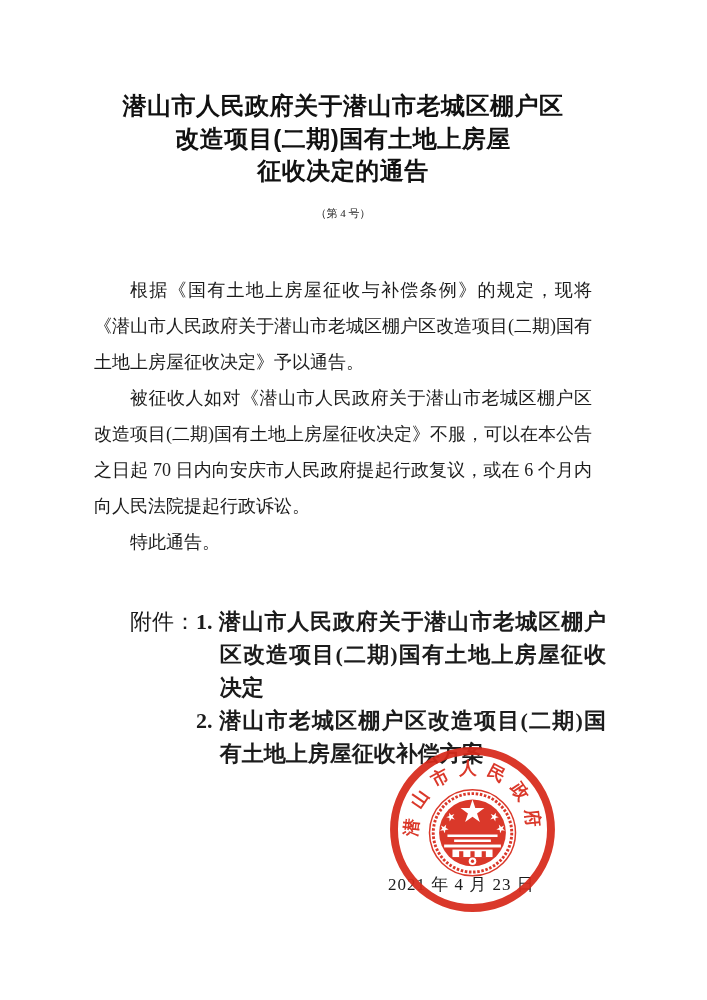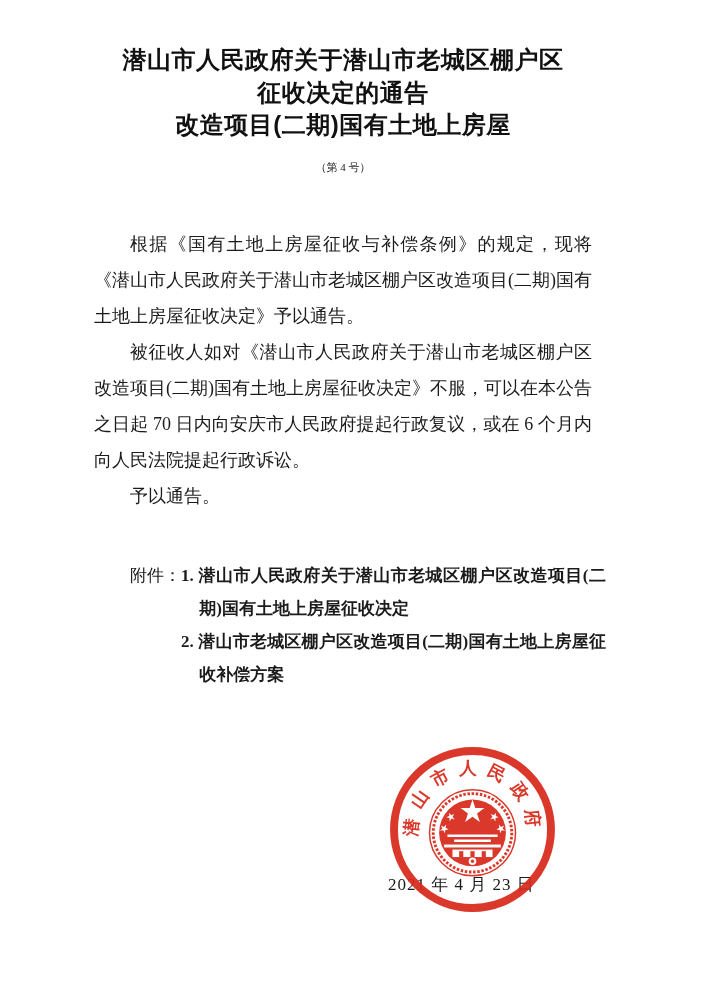--- a/index.html
+++ b/index.html
@@ -10,21 +10,21 @@
     height: 1000px;
     background: #ffffff;
     overflow: hidden;
     font-family: "Liberation Serif", "DejaVu Serif", serif;
     color: #1b1b1b;
   }
   .content {
     padding: 0 115px 0 94px;
   }
   .doc-title {
-    margin-top: 44px;
+    margin-top: 90px;
     text-align: center;
     font-family: "Liberation Sans", "DejaVu Sans", sans-serif;
     font-weight: 700;
     font-size: 24px;
     line-height: 32.5px;
     color: #111111;
     letter-spacing: 0.5px;
   }
   .doc-number {
     margin-top: 13px;
@@ -38,21 +38,21 @@
     font-size: 18px;
     line-height: 36px;
     text-align: justify;
     color: #1b1b1b;
   }
   .body-text p { text-indent: 2em; }
   .attachments {
     margin-top: 45px;
     margin-left: 36px;
     display: flex;
-    font-size: 17px;
+    font-size: 22px;
     line-height: 33px;
     color: #1b1b1b;
   }
   .att-label { flex: 0 0 auto; white-space: nowrap; }
   .att-items { flex: 1 1 auto; margin-right: -14px; }
   .att-item {
     padding-left: 1.08em;
     text-indent: -1.08em;
     text-align: justify;
     font-weight: bold;
@@ -89,30 +89,30 @@
   }
 </style>
 </head>
 <body>
 
 <div class="page">
   <div class="content">
 
     <div class="doc-title">
       <div>潜山市人民政府关于潜山市老城区棚户区</div>
+      <div>改造项目(二期)国有土地上房屋</div>
       <div>征收决定的通告</div>
-      <div>改造项目(二期)国有土地上房屋</div>
     </div>
 
     <div class="doc-number">（第 4 号）</div>
 
     <div class="body-text">
       <p>根据《国有土地上房屋征收与补偿条例》的规定，现将《潜山市人民政府关于潜山市老城区棚户区改造项目(二期)国有土地上房屋征收决定》予以通告。</p>
       <p>被征收人如对《潜山市人民政府关于潜山市老城区棚户区改造项目(二期)国有土地上房屋征收决定》不服，可以在本公告之日起 70 日内向安庆市人民政府提起行政复议，或在 6 个月内向人民法院提起行政诉讼。</p>
-      <p>予以通告。</p>
+      <p>特此通告。</p>
     </div>
 
     <div class="attachments">
       <div class="att-label">附件：</div>
       <div class="att-items">
         <div class="att-item"><span>1. </span><span>潜山市人民政府关于潜山市老城区棚户区改造项目(二期)国有土地上房屋征收决定</span></div>
         <div class="att-item"><span>2. </span><span>潜山市老城区棚户区改造项目(二期)国有土地上房屋征收补偿方案</span></div>
       </div>
     </div>
 

